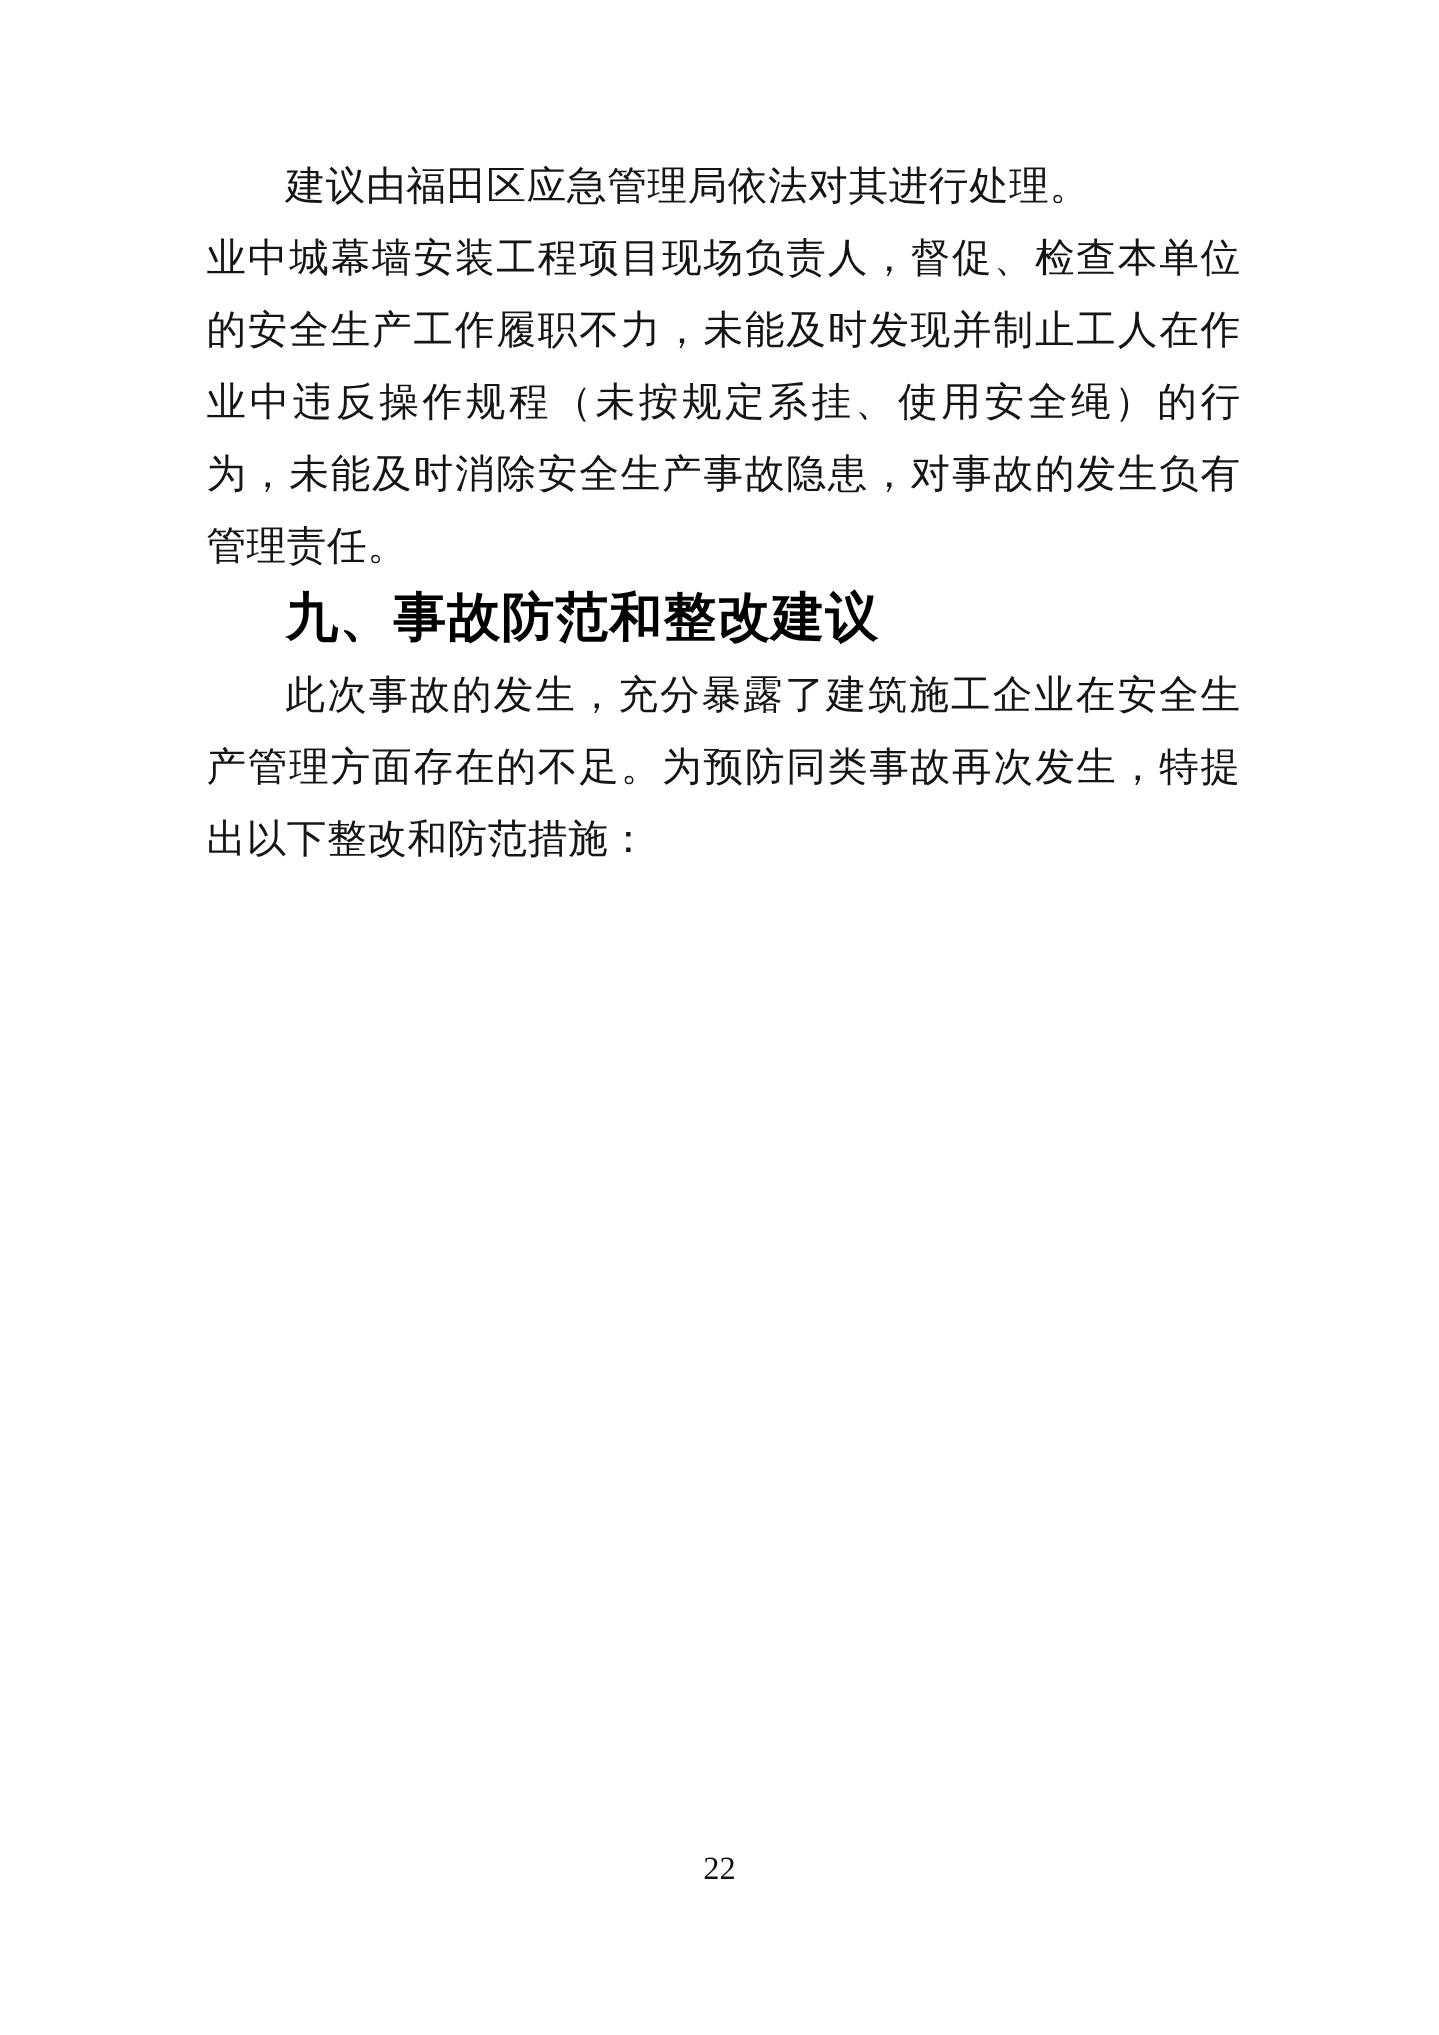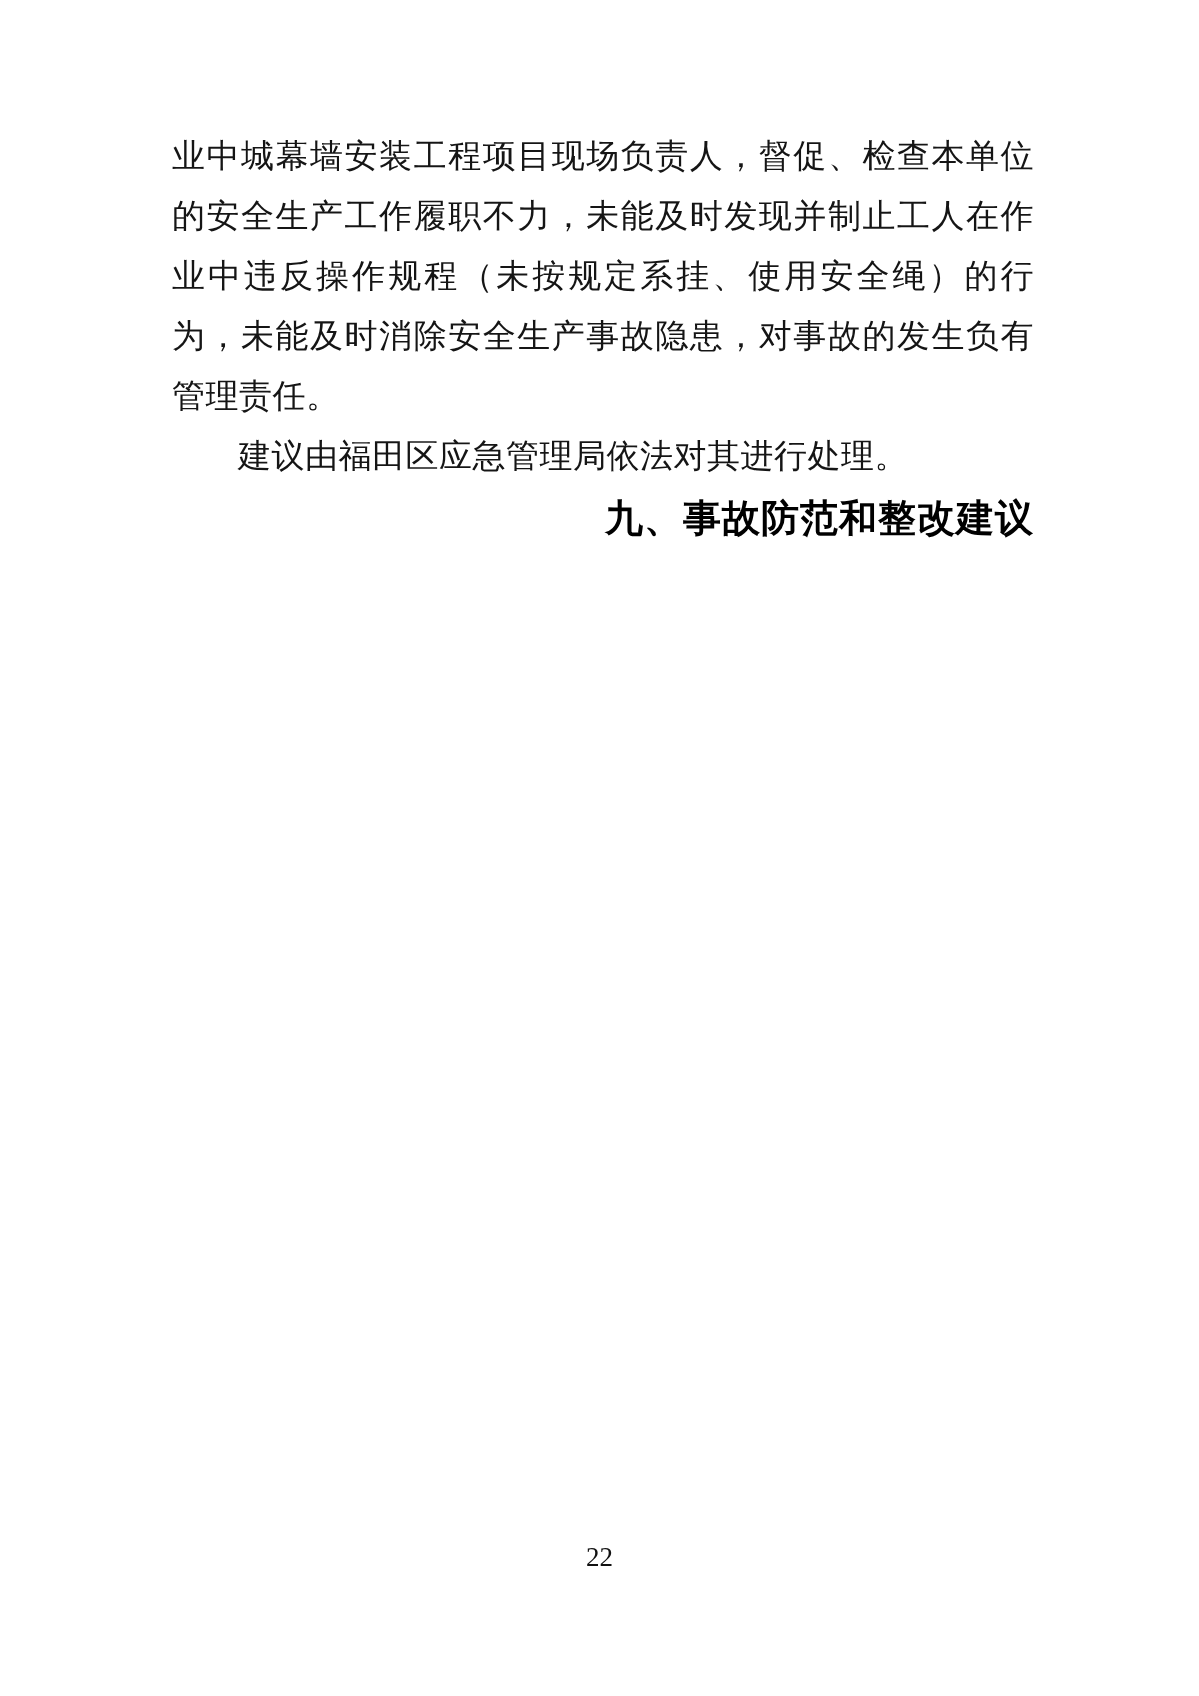--- a/index.html
+++ b/index.html
@@ -32,45 +32,45 @@
     letter-spacing: 0.5px;
     color: #151515;
   }
   .para.no-indent {
     text-indent: 0;
   }
   .para strong {
     font-weight: 700;
   }
   .heading {
-    font-family: Liberation Serif, serif;
-    font-size: 38px;
+    font-family: Liberation Mono, monospace;
+    font-size: 44px;
     font-weight: 700;
     line-height: 64px;
     margin: 0;
     text-indent: 66px;
     color: #000000;
     letter-spacing: 1px;
-    text-align: right;
   }
   .page-number {
     position: absolute;
     top: 1540px;
     left: 0;
     right: 0;
     text-align: center;
     font-family: "Liberation Serif", "DejaVu Serif", serif;
     font-size: 27px;
     line-height: 34px;
     color: #111111;
   }
 </style>
 </head>
 <body>
 
 <div class="page">
   <div class="content" id="doc-body">
+      <p class="para"><span>建议由福田区应急管理局依法对其进行处理。</span></p>
       <p class="para no-indent"><span>业中城幕墙安装工程项目现场负责人，督促、检查本单位的安全生产工作履职不力，未能及时发现并制止工人在作业中违反操作规程（未按规定系挂、使用安全绳）的行为，未能及时消除安全生产事故隐患，对事故的发生负有管理责任。</span></p>
-      <p class="para"><span>建议由福田区应急管理局依法对其进行处理。</span></p>
       <p class="heading"><strong>九、事故防范和整改建议</strong></p>
+      <p class="para"><span>此次事故的发生，充分暴露了建筑施工企业在安全生产管理方面存在的不足。为预防同类事故再次发生，特提出以下整改和防范措施：</span></p>
     </div>
   <div class="page-number">22</div>
 </div>
 
 </body></html>

